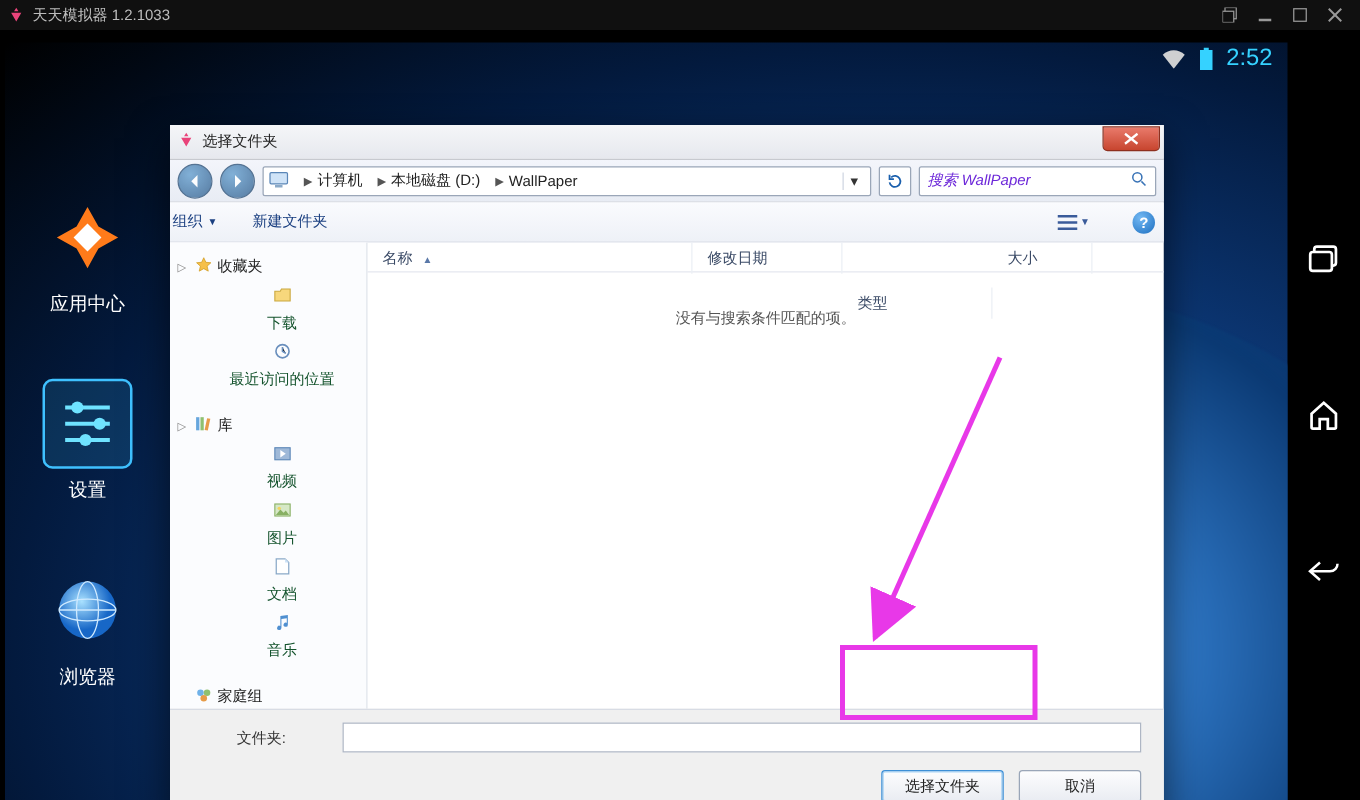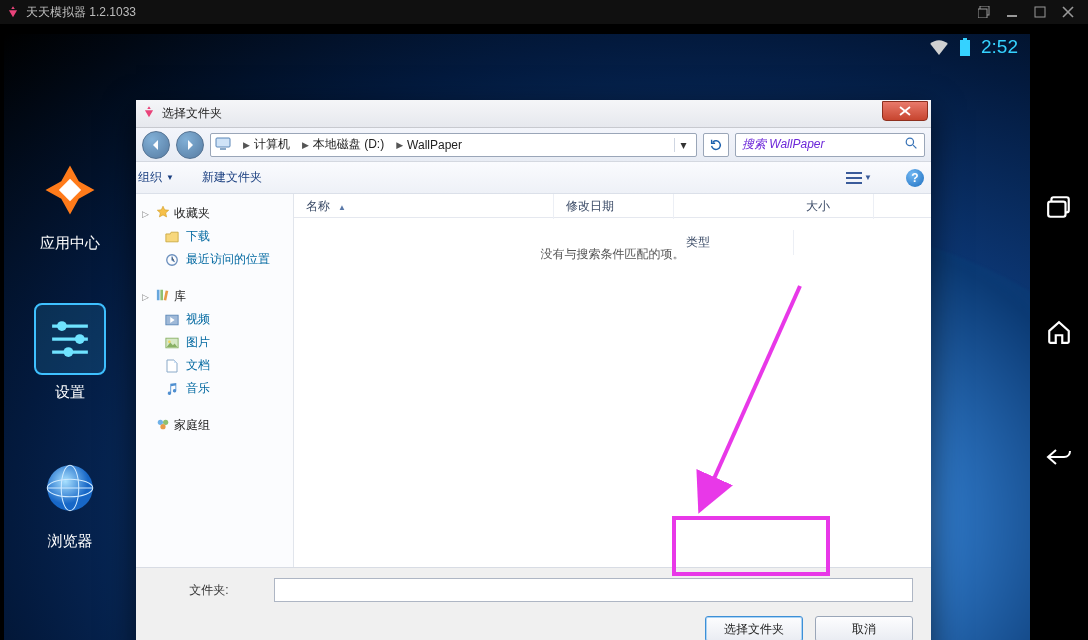--- a/index.html
+++ b/index.html
@@ -152,21 +152,21 @@
   
   .dlg-body { flex:1; display:flex; min-height:0; }
   .tree {
     width:158px; background:#fbfcfe; border-right:1px solid #e1e5ec;
     padding:8px 6px; overflow:hidden;
   }
   .tree-group { margin-bottom:14px; }
   .tree-head { display:flex; align-items:center; gap:4px; padding:3px 0; }
   .tree-head .caret { width:10px; font-size:9px; color:#888; }
   .tree-children { padding-left:22px; }
-  .tree-node { display:flex; align-items:center; gap:6px; padding:3px 0; color:#0369a1; }
+  .tree-node { display:flex; align-items:center; gap:6px; padding:3px 0; color:#14532d;flex-direction:column; }
   .tree-node .ticon { width:16px; height:16px; display:flex; align-items:center; justify-content:center; }
   
   .list { flex:1; display:flex; flex-direction:column; }
   .list-head {
     height:24px; border-bottom:1px solid #e5e8ef;
     display:flex; align-items:flex-start; color:#3a4a66; font-size:12px;
   }
   .list-head .col { padding:4px 12px; border-right:1px solid #eceff5; }
   .col-name{flex: 0 0 260px;} .col-date{flex:0 0 120px;} .col-type{flex:0 0 120px;margin-top:36px;} .col-size{flex:0 0 80px;}
   .sort-ind { font-size:8px; color:#5a78a8; margin-left:8px; }

